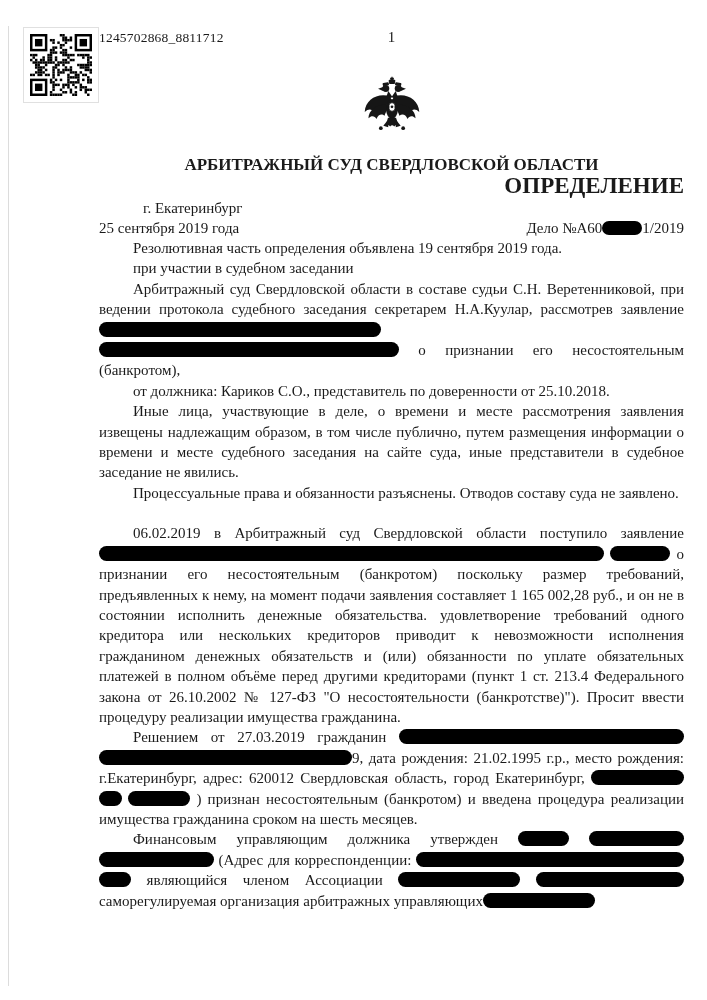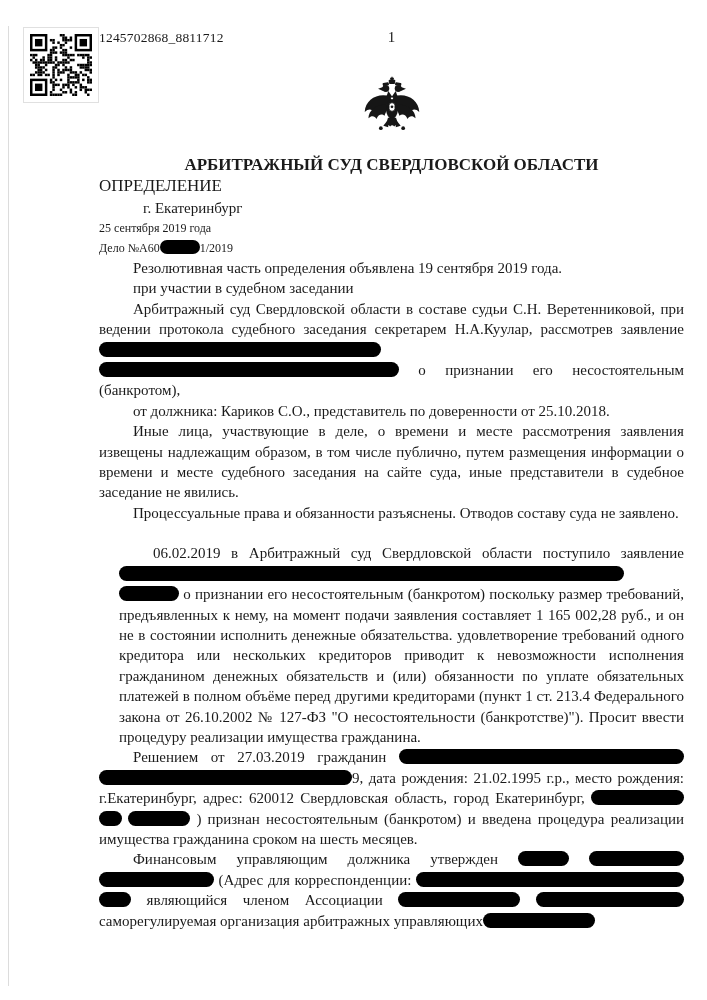--- a/index.html
+++ b/index.html
@@ -8,25 +8,25 @@
     font-family:"Liberation Serif","DejaVu Serif",serif;color:#1a1a1a;
     overflow:hidden;margin:0 auto;box-shadow:0 0 4px rgba(0,0,0,.25);
   }
   .scan-edge{position:absolute;left:8px;top:26px;bottom:14px;width:1px;background:#dcdcdc;}
   .qr-box{position:absolute;left:23px;top:27px;padding:6px;background:#fff;border:1px solid #e0e0e0;line-height:0;}
   .pagenum{position:absolute;left:99px;width:585px;top:29px;text-align:center;font-size:15px;}
   .docid{position:absolute;left:99px;width:585px;top:30px;text-align:left;font-size:13.5px;letter-spacing:.2px;}
   .column{position:absolute;left:99px;top:0;width:585px;}
   .emblem{width:62px;height:66px;margin:76px auto 2px auto;text-align:center;}
   .title1{font-weight:bold;font-size:17px;text-align:center;line-height:21px;margin-top:12px;}
-  .title2{font-weight:normal;font-size:17px;text-align:left;line-height:21px;}
+  .title2{font-weight:bold;font-size:23px;text-align:right;line-height:21px;}
   .city{font-size:15px;line-height:20px;margin-top:2px;margin-left:44px;}
-  .case-row{display:flex;justify-content:space-between;font-size:12px;line-height:20px;flex-direction:column;}
+  .case-row{display:flex;justify-content:space-between;font-size:15px;line-height:20px;}
   .para{margin:0;font-size:15px;line-height:20.4px;text-align:justify;text-indent:34px;}
-  .para.gap{margin-top:20px;margin-left:20px;}
+  .para.gap{margin-top:20px;}
   .redact{display:inline-block;height:15px;background:#000;border-radius:8px;vertical-align:-2px;}
   .case-row .redact{height:14px;vertical-align:-2px;border-radius:7px;}
 </style>
 </head>
 <body>
 
 <div class="page">
   <div class="scan-edge"></div>
 
   <div class="qr-box">

